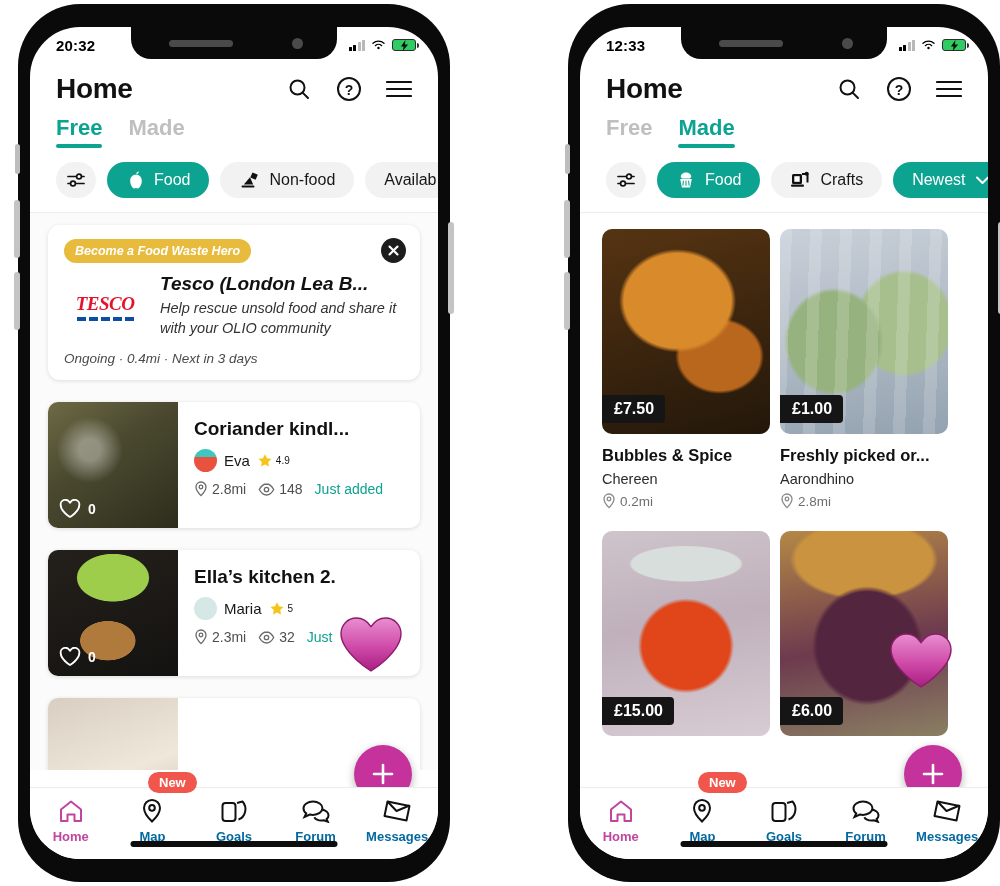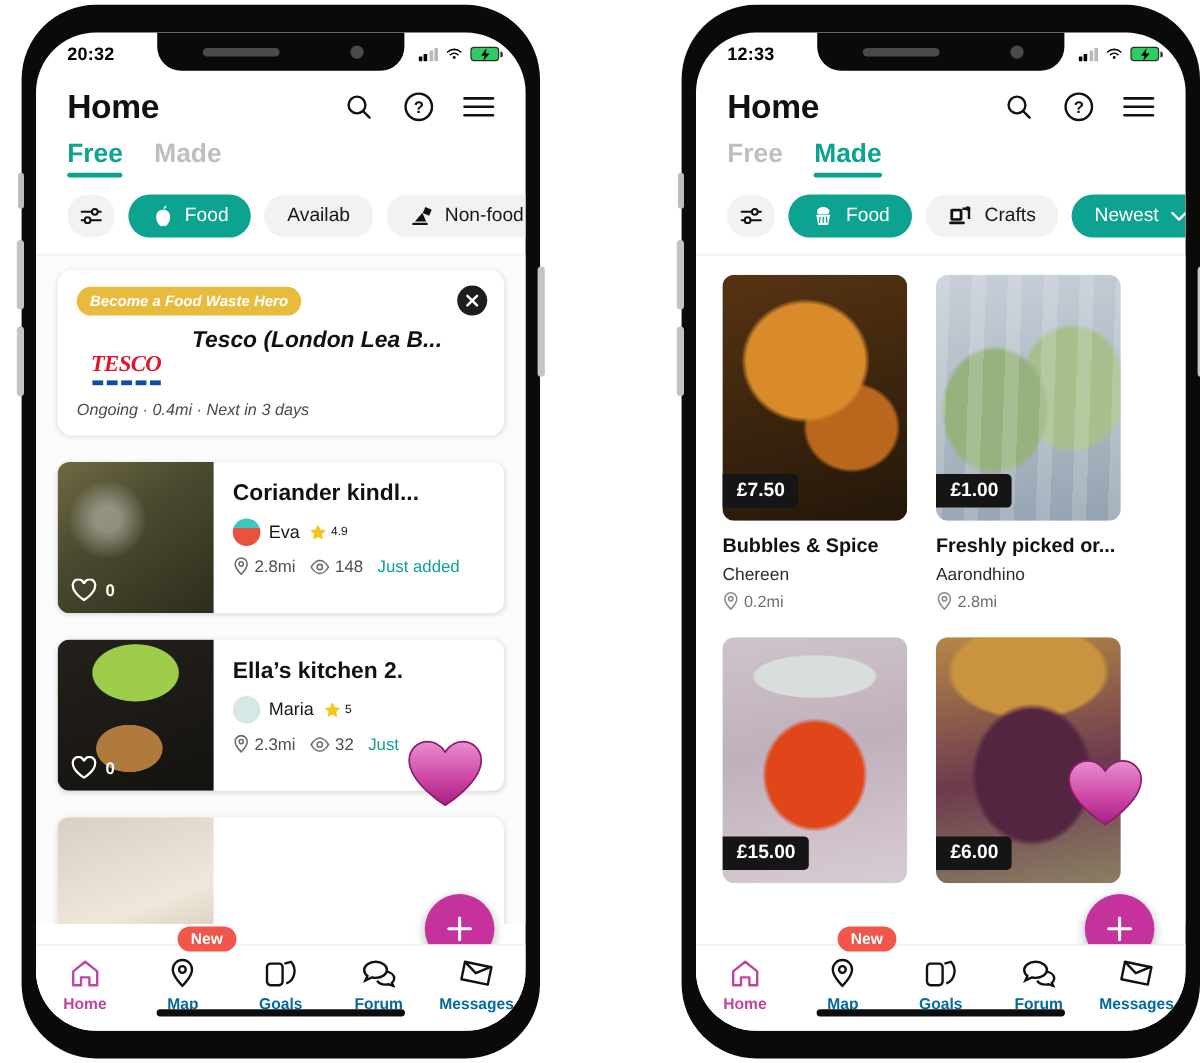--- a/index.html
+++ b/index.html
@@ -176,21 +176,21 @@
   .img-seaweed { background:
       radial-gradient(ellipse 50% 44% at 52% 56%, #54253f 0 60%, rgba(0,0,0,0) 66%),
       radial-gradient(ellipse 58% 26% at 50% 14%, #c9933f 0 70%, rgba(0,0,0,0) 76%),
       linear-gradient(170deg,#b48846 0%,#6d3a4e 55%,#8a7f63 100%); }
 
   
   .grid { position: relative; height: 557px; background: #fff; padding: 16px 22px 0 22px;
           overflow: hidden; }
   .grid-row { display: flex; gap: 23px; }
   .gcard { width: 155px; flex: 0 0 155px; }
-  .gthumb { position: relative; width: 154px; height: 205px; border-radius: 10px; overflow: hidden; }
+  .gthumb { position: relative; width: 168px; height: 205px; border-radius: 10px; overflow: hidden; }
   .price {
     position: absolute; left: 0; bottom: 11px; background: #151515; color: #fff;
     font-size: 16px; font-weight: bold; padding: 5px 11px 5px 12px;
     border-top-right-radius: 4px; border-bottom-right-radius: 4px;
   }
   .gtitle { font-size: 16.5px; font-weight: bold; color: #111; margin-top: 12px;
             white-space: nowrap; overflow: hidden; text-overflow: ellipsis; }
   .guser { font-size: 14.5px; color: #2b2b2b; margin-top: 6px; }
   .gmeta { display: flex; align-items: center; gap: 4px; font-size: 13.5px;
            color: #6f6f6f; margin-top: 6px; }
@@ -308,29 +308,29 @@
           </svg>
         </div>
         <div class="chip active">
           <svg width="19" height="20" viewBox="0 0 19 20">
             <path d="M9.5 4.8c-3 0-5.3 2.4-5.3 6.1 0 4 2.6 7.6 4.2 7.6.7 0 .9-.4 1.6-.4s.9.4 1.6.4c1.6 0 4.2-3.6 4.2-7.6 0-3.7-2.3-6.1-5.3-6.1z" fill="#fff"></path>
             <path d="M10.2 4.3c.1-1.6 1.2-2.8 2.5-3.1.2 1.6-1 3-2.5 3.1z" fill="#fff"></path>
           </svg>
           <span>Food</span>
         </div>
         <div class="chip">
-          <span>Availab</span>
-        </div>
-        <div class="chip">
           <svg width="21" height="20" viewBox="0 0 21 20">
             <path d="M13.5 2.5l5.3 2.2-2.2 5-5.3-2.2z" fill="#111"></path>
             <path d="M11 7.2L4.8 14.5h9.4z" fill="#111"></path>
             <rect x="2.5" y="15.6" width="13" height="2" rx="1" fill="#111"></rect>
           </svg>
           <span>Non-food</span>
+        </div>
+        <div class="chip">
+          <span>Availab</span>
         </div>
       </div>
 
       <div class="feed">
 
         <div class="promo-card">
           <span class="promo-badge">Become a Food Waste Hero</span>
           <div class="promo-close">
             <svg width="11" height="11" viewBox="0 0 11 11">
                 <g stroke="#fff" stroke-width="2.1" stroke-linecap="round">
@@ -345,20 +345,21 @@
               <div class="tesco-stripes">
                   <i></i>
                   <i></i>
                   <i></i>
                   <i></i>
                   <i></i>
                 </div>
             </div>
             <div class="promo-text">
               <div class="promo-title">Tesco (London Lea B...</div>
+              <div class="promo-desc">Help rescue unsold food and share it with your OLIO community</div>
             </div>
           </div>
           <div class="promo-meta">Ongoing · 0.4mi · Next in 3 days</div>
         </div>
 
         <div class="listing">
           <div class="listing-thumb img-coriander">
             <div class="thumb-fav">
               <svg width="22" height="20" viewBox="0 0 22 20">
                 <path d="M11 18S1.8 12.3 1.8 6.6A4.6 4.6 0 0111 4.4a4.6 4.6 0 019.2 2.2C20.2 12.3 11 18 11 18z" fill="none" stroke="#fff" stroke-width="1.9"></path>

